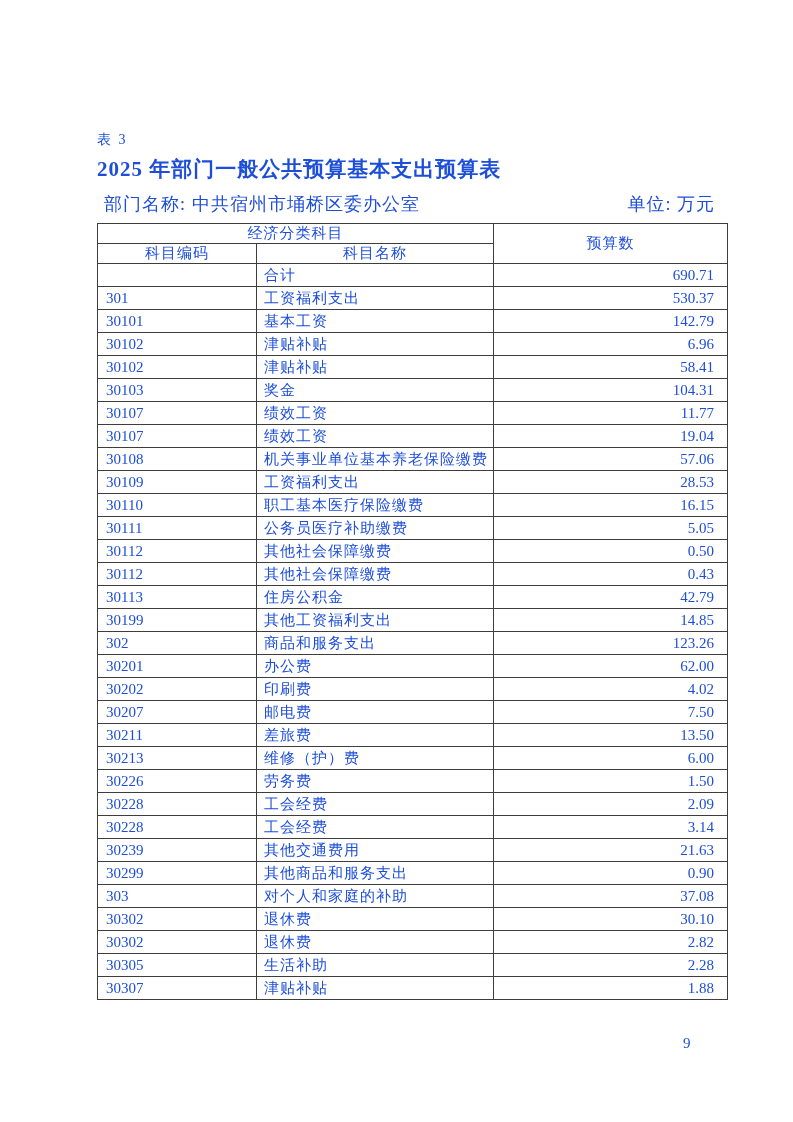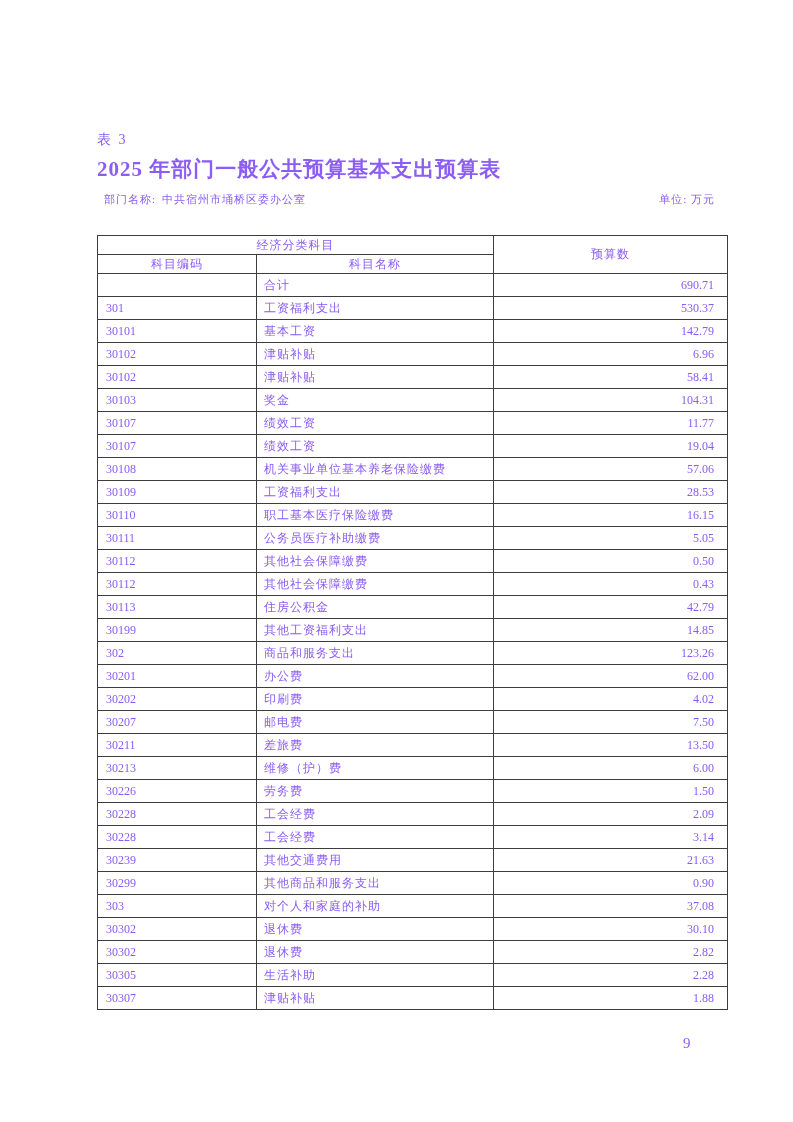--- a/index.html
+++ b/index.html
@@ -6,21 +6,21 @@
     margin: 0;
     padding: 0;
     background: #ffffff;
   }
   .page {
     position: relative;
     width: 793px;
     height: 1122px;
     background: #ffffff;
     font-family: "Liberation Serif", "DejaVu Serif", serif;
-    color: #8b5cf6;
+    color: #1d4ed8;
     overflow: hidden;
   }
   .table-label {
     position: absolute;
     left: 97px;
     top: 131px;
     font-size: 14px;
     letter-spacing: 2px;
   }
   .doc-title {
@@ -36,33 +36,33 @@
     white-space: nowrap;
   }
   .meta-row {
     position: absolute;
     left: 97px;
     width: 630px;
     top: 192px;
     display: flex;
     justify-content: space-between;
     align-items: baseline;
-    font-size: 11px;
+    font-size: 18px;
   }
   .meta-left { padding-left: 7px; letter-spacing: 1px; }
   .meta-left .dept-name { margin-left: 6px; }
   .meta-right { padding-right: 12px; letter-spacing: 1px; }
   table.budget-table {
     position: absolute;
     left: 97px;
-    top: 235px;
+    top: 223px;
     width: 630px;
     border-collapse: collapse;
     table-layout: fixed;
-    font-size: 12px;
+    font-size: 15px;
   }
   .budget-table th, .budget-table td {
     border: 1px solid #3d3d3d;
     padding: 0;
     overflow: hidden;
     white-space: nowrap;
   }
   .budget-table thead tr { height: 19px; }
   .budget-table thead th {
     font-weight: normal;

